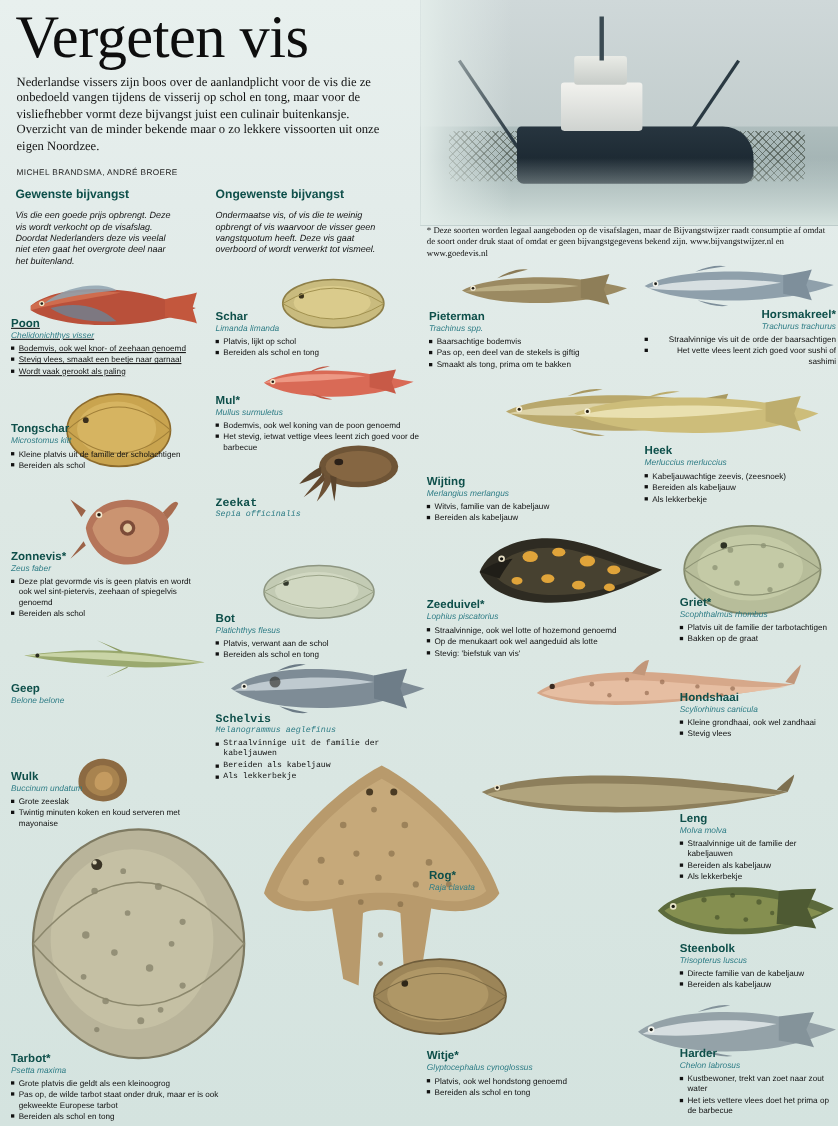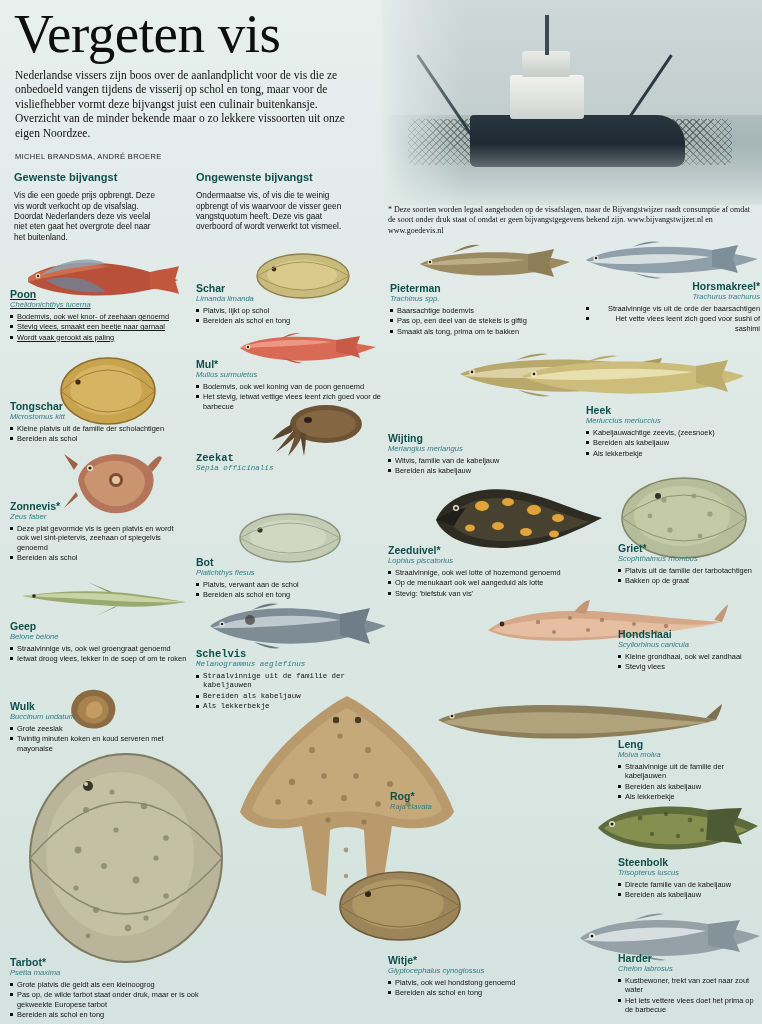--- a/index.html
+++ b/index.html
@@ -73,21 +73,21 @@
     position:absolute; left:15px; top:68px; width:345px;
     font-family:"Liberation Serif", serif;
     font-size:11.5px; line-height:14.4px; color:#111;
   }
   .byline {
     position:absolute; left:15px; top:152px;
     font-size:7.5px; letter-spacing:.35px; color:#222;
   }
   
   .colhead { font-size:11px; font-weight:bold; color:#0e4f4a; margin:0 0 4px 0; }
-  .coltext { font-size:8.2px; line-height:10.4px; color:#111; }
+  .coltext { font-size:8.2px; line-height:10.4px; color:#111;font-style:italic; }
   .col-gewenst { position:absolute; left:14px; top:171px; width:150px; }
   .col-ongewenst { position:absolute; left:196px; top:171px; width:152px; }
   .footnote {
     position:absolute; left:388px; top:205px; width:366px;
     font-family:"Liberation Serif", serif;
     font-size:8px; line-height:10.4px; color:#111;
   }
 
   
   .entry { position:absolute; }
@@ -145,38 +145,38 @@
     <path d="M18,26 C35,14 70,11 100,14 C70,20 40,24 18,30 Z" fill="#cf6c4e"></path>
     <path d="M30,24 C52,6 84,4 96,12 C72,14 46,18 30,24 Z" fill="#8fa3b0" opacity=".85"></path>
     <path d="M36,28 C60,22 80,26 96,40 C70,42 46,36 36,28 Z" fill="#6e8294" opacity=".8"></path>
     <path d="M140,20 C152,17 164,16 169,14 L165,28 L169,42 C164,40 152,38 140,36 Z" fill="#c3573d"></path>
     <circle cx="28" cy="24" r="2.4" fill="#f2e9c8"></circle>
       <circle cx="28" cy="24" r="1.2" fill="#25201a"></circle>
   </svg>
 </div>
 <div class="entry" style="left:10px; top:288px; width:170px;text-decoration:underline;">
   <p class="fname">Poon</p>
-  <p class="flatin">Chelidonichthys lucerna</p>
+  <p class="flatin">Chelidonichthys visser</p>
   <ul class="bullets">
     <li>Bodemvis, ook wel knor- of zeehaan genoemd</li>
     <li>Stevig vlees, smaakt een beetje naar garnaal</li>
     <li>Wordt vaak gerookt als paling</li>
   </ul>
 </div>
 
 <div class="fish" style="left:48px; top:352px;">
   <svg width="120" height="78" viewBox="0 0 120 78">
     <ellipse cx="60" cy="39" rx="47" ry="33" fill="#c9a44f"></ellipse>
     <ellipse cx="60" cy="39" rx="47" ry="33" fill="none" stroke="#8d6b2c" stroke-width="1.5"></ellipse>
     <ellipse cx="58" cy="38" rx="36" ry="25" fill="#d9b865" opacity=".8"></ellipse>
     <path d="M13,39 q47,-42 94,0 q-47,42 -94,0" fill="none" stroke="#a07f38" stroke-width="1"></path>
     <circle cx="30" cy="30" r="2.6" fill="#3b2f1c"></circle>
   </svg>
 </div>
-<div class="entry" style="left:10px; top:400px; width:170px;">
+<div class="entry" style="left:10px; top:384px; width:170px;">
   <p class="fname">Tongschar</p>
   <p class="flatin">Microstomus kitt</p>
   <ul class="bullets">
     <li>Kleine platvis uit de familie der scholachtigen</li>
     <li>Bereiden als schol</li>
   </ul>
 </div>
 
 <div class="fish" style="left:56px; top:440px;">
   <svg width="110" height="80" viewBox="0 0 110 80">
@@ -203,24 +203,20 @@
   <svg width="170" height="40" viewBox="0 0 170 40">
     <path d="M2,20 C30,16 60,14 92,16 C120,18 140,22 166,26 C142,30 118,32 92,30 C60,28 30,26 2,20 Z" fill="#9aa96f"></path>
     <path d="M2,20 C30,17 60,16 92,18 C120,20 142,24 166,26 C142,27 110,26 80,24 C50,22 24,21 2,20 Z" fill="#c9d4a6"></path>
     <path d="M92,16 l-24,-10 l22,11 Z M96,30 l-20,10 l20,-9 Z" fill="#8c9b63"></path>
     <circle cx="14" cy="20" r="1.8" fill="#2a2a20"></circle>
   </svg>
 </div>
 <div class="entry" style="left:10px; top:620px; width:180px;">
   <p class="fname">Geep</p>
   <p class="flatin">Belone belone</p>
-  <ul class="bullets">
-    <li>Straalvinnige vis, ook wel groengraat genoemd</li>
-    <li>Ietwat droog vlees, lekker in de soep of om te roken</li>
-  </ul>
 </div>
 
 <div class="fish" style="left:62px; top:682px;">
   <svg width="64" height="52" viewBox="0 0 64 52">
     <path d="M10,34 C6,18 20,6 34,8 C52,10 58,26 50,38 C42,50 18,50 10,34 Z" fill="#8c6a42"></path>
     <path d="M16,32 C14,20 24,12 34,14 C46,16 50,28 44,36 C38,44 22,44 16,32 Z" fill="#a8834f"></path>
     <path d="M24,30 C24,22 30,18 36,20 C42,23 42,32 36,35 C30,38 24,36 24,30 Z" fill="#c49b60"></path>
   </svg>
 </div>
 <div class="entry" style="left:10px; top:700px; width:185px;">

